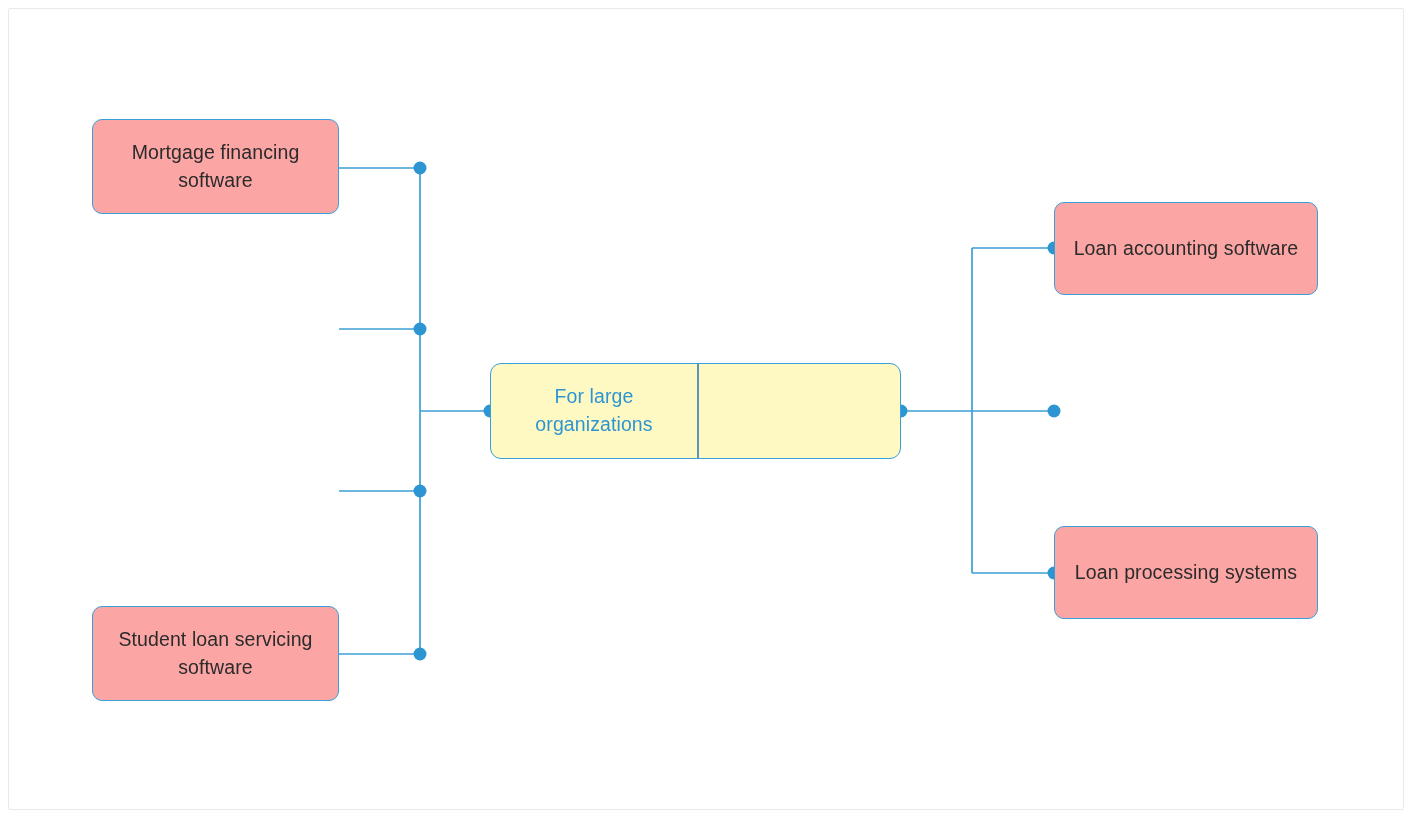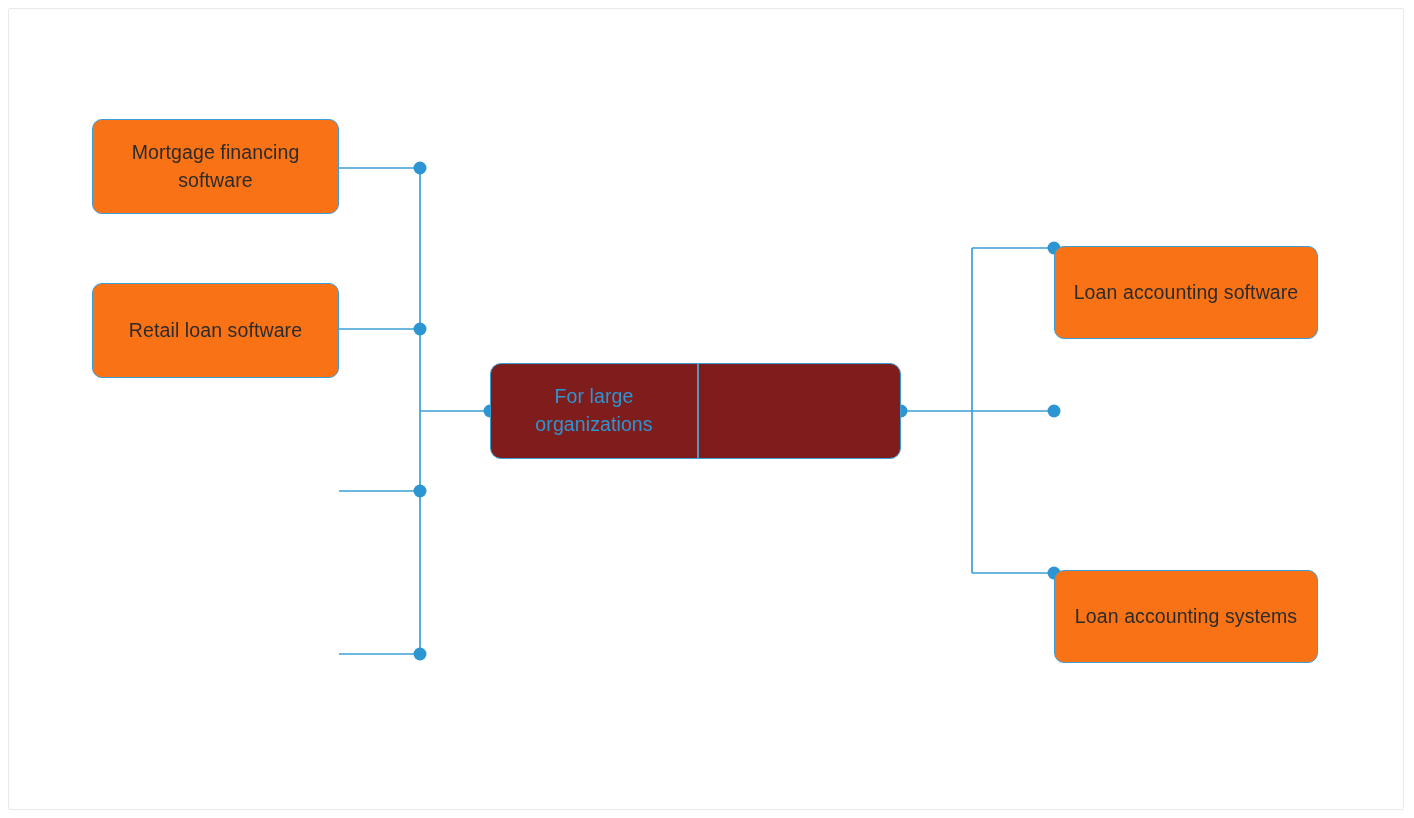--- a/index.html
+++ b/index.html
@@ -35,45 +35,45 @@
     left: 0;
     top: 0;
     width: 1414px;
     height: 818px;
   }
   .node {
     position: absolute;
     box-sizing: border-box;
     border: 1.6px solid #3a9fd6;
     border-radius: 10px;
-    background: #f97316;
+    background: #fca5a5;
     display: flex;
     align-items: center;
     justify-content: center;
     text-align: center;
     color: #2b2b2b;
     font-size: 19.5px;
     line-height: 1.42;
     letter-spacing: 0.1px;
     padding: 4px 14px;
   }
   .node-left  { left: 92px;   width: 247px; height: 95px; }
-  .node-right { left: 1054px; width: 264px; height: 93px; margin-top: 44px; }
+  .node-right { left: 1054px; width: 264px; height: 93px; }
 
   
   #center-node {
     position: absolute;
     left: 490px;
     top: 363px;
     width: 411px;
     height: 96px;
     box-sizing: border-box;
     border: 1.6px solid #3a9fd6;
     border-radius: 11px;
-    background: #7f1d1d;
+    background: #fef9c3;
     display: flex;
     overflow: hidden;
   }
   .center-half {
     flex: 1 1 0;
     display: flex;
     align-items: center;
     justify-content: center;
     text-align: center;
     color: #2e95d3;
@@ -126,27 +126,27 @@
       <circle cx="490" cy="411" r="6.5"></circle>
       <circle cx="901" cy="411" r="6.5"></circle>
       <circle cx="1054" cy="248" r="6.5"></circle>
       <circle cx="1054" cy="411" r="6.5"></circle>
       <circle cx="1054" cy="573" r="6.5"></circle>
     </g>
   </svg>
 
   <div class="node node-left" style="top:119px">Mortgage financing software</div>
 
-  <div class="node node-left" style="top:283px">Retail loan software</div>
 
 
+  <div class="node node-left" style="top:606px">Student loan servicing software</div>
 
   <div id="center-node">
     <div class="center-half" id="center-half-left">For large organizations</div>
     <div id="center-divider"></div>
   </div>
 
   <div class="node node-right" style="top:202px">Loan accounting software</div>
 
 
-  <div class="node node-right" style="top:526px">Loan accounting systems</div>
+  <div class="node node-right" style="top:526px">Loan processing systems</div>
 
 </div>
 
 </body></html>

